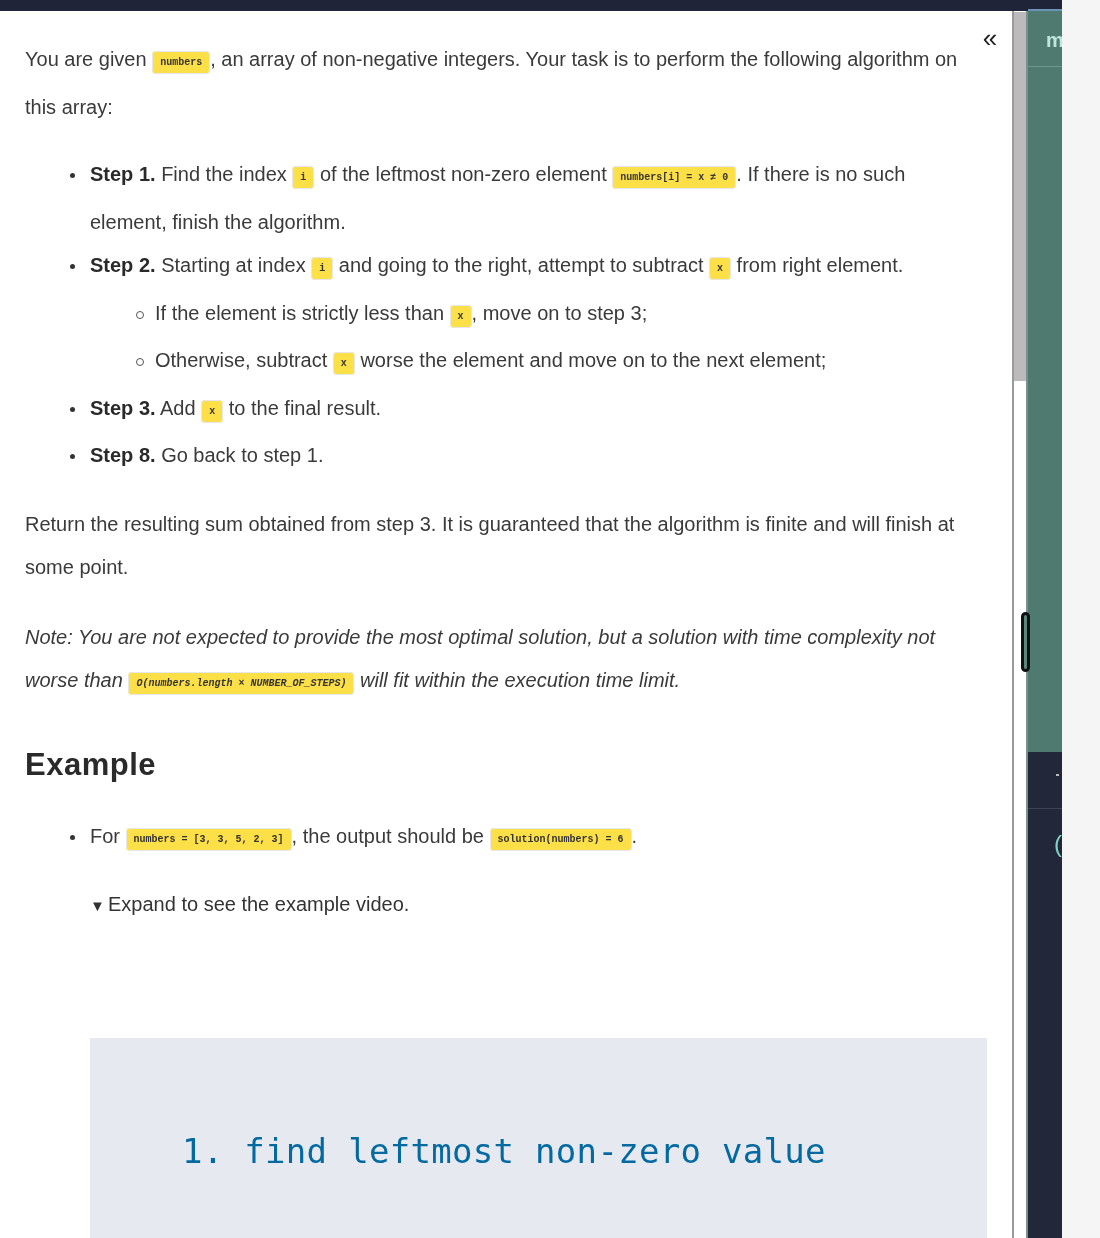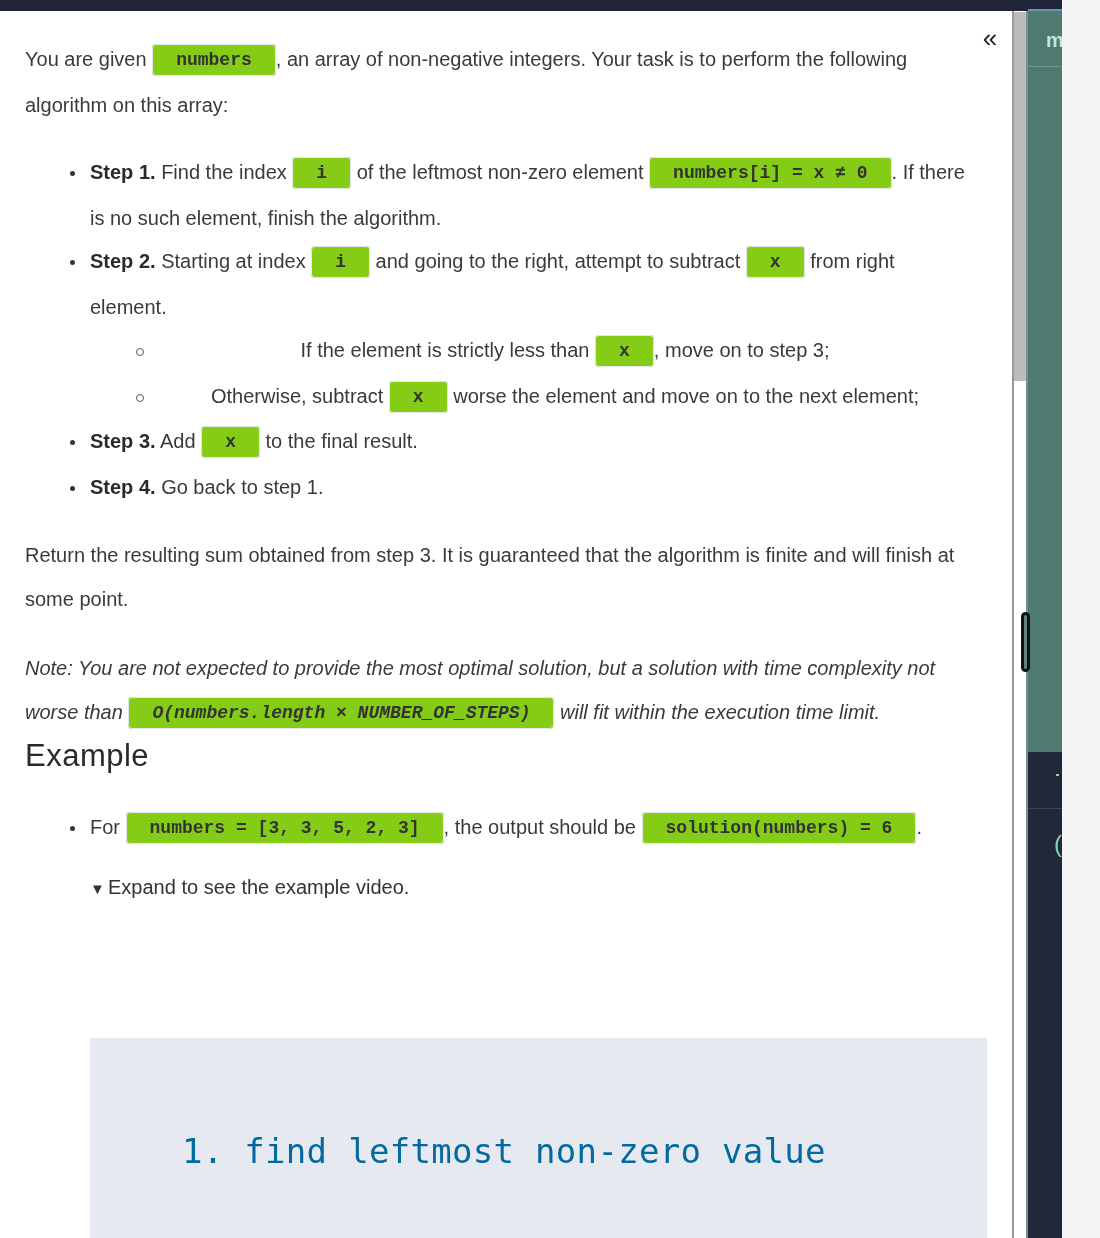--- a/index.html
+++ b/index.html
@@ -10,44 +10,44 @@
   .top-accent { position: absolute; left: 1028px; top: 9px; width: 34px; height: 3px; background: #6a93b8; }
 
   .desc-panel { position: absolute; left: 0; top: 11px; width: 1012px; height: 1227px; background: #fff; overflow: hidden; }
   .collapse-btn { position: absolute; left: 975px; top: 16px; width: 28px; height: 26px; font-size: 26px; line-height: 22px; color: #222; cursor: pointer; text-align: center; letter-spacing: -2px; }
 
   .content { position: absolute; left: 25px; top: 0; width: 950px; font-size: 20px; line-height: 43.5px; color: #3a3a3a; }
   .content p { margin: 0; }
   .p-intro { margin-top: 27px !important; }
 
   code.inl {
-    font-family: "Liberation Mono", monospace; font-weight: bold; font-size: 18px;
-    background: #84cc16; border: 1px solid #e4e7ec; border-radius: 4px;
-    padding: 5px 23px; color: #333; position: relative; top: -1px;
+    font-family: "Liberation Mono", monospace; font-weight: bold; font-size: 10px;
+    background: #fde047; border: 1px solid #e4e7ec; border-radius: 4px;
+    padding: 5px 7px; color: #333; position: relative; top: -1px;
   }
   code.it { font-style: italic; }
 
   ul.steps { list-style: none; margin: 24px 0 0 40px; }
   ul.steps > li { position: relative; padding-left: 25px; }
   ul.steps > li::before { content: ""; position: absolute; left: 5px; top: 20px; width: 5px; height: 5px; border-radius: 50%; background: #333; }
-  ul.sub { list-style: none; margin-left: 40px; text-align: center; }
+  ul.sub { list-style: none; margin-left: 40px; }
   ul.sub > li { position: relative; padding-left: 25px; }
   ul.sub > li::before { content: ""; position: absolute; left: 6px; top: 19px; width: 6px; height: 6px; border-radius: 50%; border: 1px solid #555; }
   b { color: #2a2a2a; }
 
   .p-return { margin-top: 25px !important; }
   .p-note { margin-top: 26px !important; font-style: italic; }
 
-  h2.example { font-size: 31px; font-weight: normal; color: #2a2a2a; letter-spacing: 0.5px; line-height: 40px; }
+  h2.example { font-size: 31px; font-weight: bold; color: #2a2a2a; margin-top: 38px; letter-spacing: 0.5px; line-height: 40px; }
   ul.ex { list-style: none; margin: 30px 0 0 40px; }
   ul.ex > li { position: relative; padding-left: 25px; }
   ul.ex > li::before { content: ""; position: absolute; left: 5px; top: 20px; width: 5px; height: 5px; border-radius: 50%; background: #333; }
 
   .details { margin: 24px 0 0 65px; }
-  .summary { cursor: pointer; font-size: 20px; line-height: 22px; color: #333; }
+  .summary { cursor: pointer; font-size: 20px; line-height: 36px; color: #333; }
   .summary .tri { font-size: 15px; display: inline-block; width: 18px; }
 
   .video { position: absolute; left: 90px; top: 1027px; width: 897px; height: 220px; background: #e7e9f0; }
   .video-caption { position: absolute; left: 92px; top: 93px; font-family: "DejaVu Sans Mono", monospace; font-size: 34px; color: #0369a1; letter-spacing: 0.3px; }
 
   .scrollbar { position: absolute; left: 1012px; top: 11px; width: 14px; height: 1227px; background: #fff; border-left: 2px solid #9a9a9a; cursor: pointer; }
   .scroll-thumb { position: absolute; left: 0; top: 1px; width: 12px; height: 369px; background: #bdbabb; }
 
   .right-panel { position: absolute; left: 1026px; top: 11px; width: 36px; height: 1227px; border-left: 2px solid #7d8f8b; }
   .right-top { position: absolute; left: 0; top: 0; width: 34px; height: 741px; background: #4f7a6f; }
@@ -78,21 +78,21 @@
 
       <li><b>Step 2.</b><span> Starting at index </span><code class="inl">i</code><span> and going to the right, attempt to subtract </span><code class="inl">x</code><span> from right element.</span>
         <ul class="sub">
           <li><span>If the element is strictly less than </span><code class="inl">x</code><span>, move on to step 3;</span></li>
           <li><span>Otherwise, subtract </span><code class="inl">x</code><span> worse the element and move on to the next element;</span></li>
         </ul>
       </li>
 
       <li><b>Step 3.</b><span> Add </span><code class="inl">x</code><span> to the final result.</span></li>
 
-      <li><b>Step 4.</b><span> Go back to step 1.</span></li>
+      <li><b>Step 8.</b><span> Go back to step 1.</span></li>
     </ul>
 
     <p class="p-return">Return the resulting sum obtained from step 3. It is guaranteed that the algorithm is finite and will finish at some point.</p>
 
     <p class="p-note"><span>Note: You are not expected to provide the most optimal solution, but a solution with time complexity not worse than </span><code class="inl it">O(numbers.length × NUMBER_OF_STEPS)</code><span> will fit within the execution time limit.</span></p>
 
     <h2 class="example">Example</h2>
 
     <ul class="ex">
       <li><span>For </span><code class="inl">numbers = [3, 3, 5, 2, 3]</code><span>, the output should be </span><code class="inl">solution(numbers) = 6</code><span>.</span></li>

